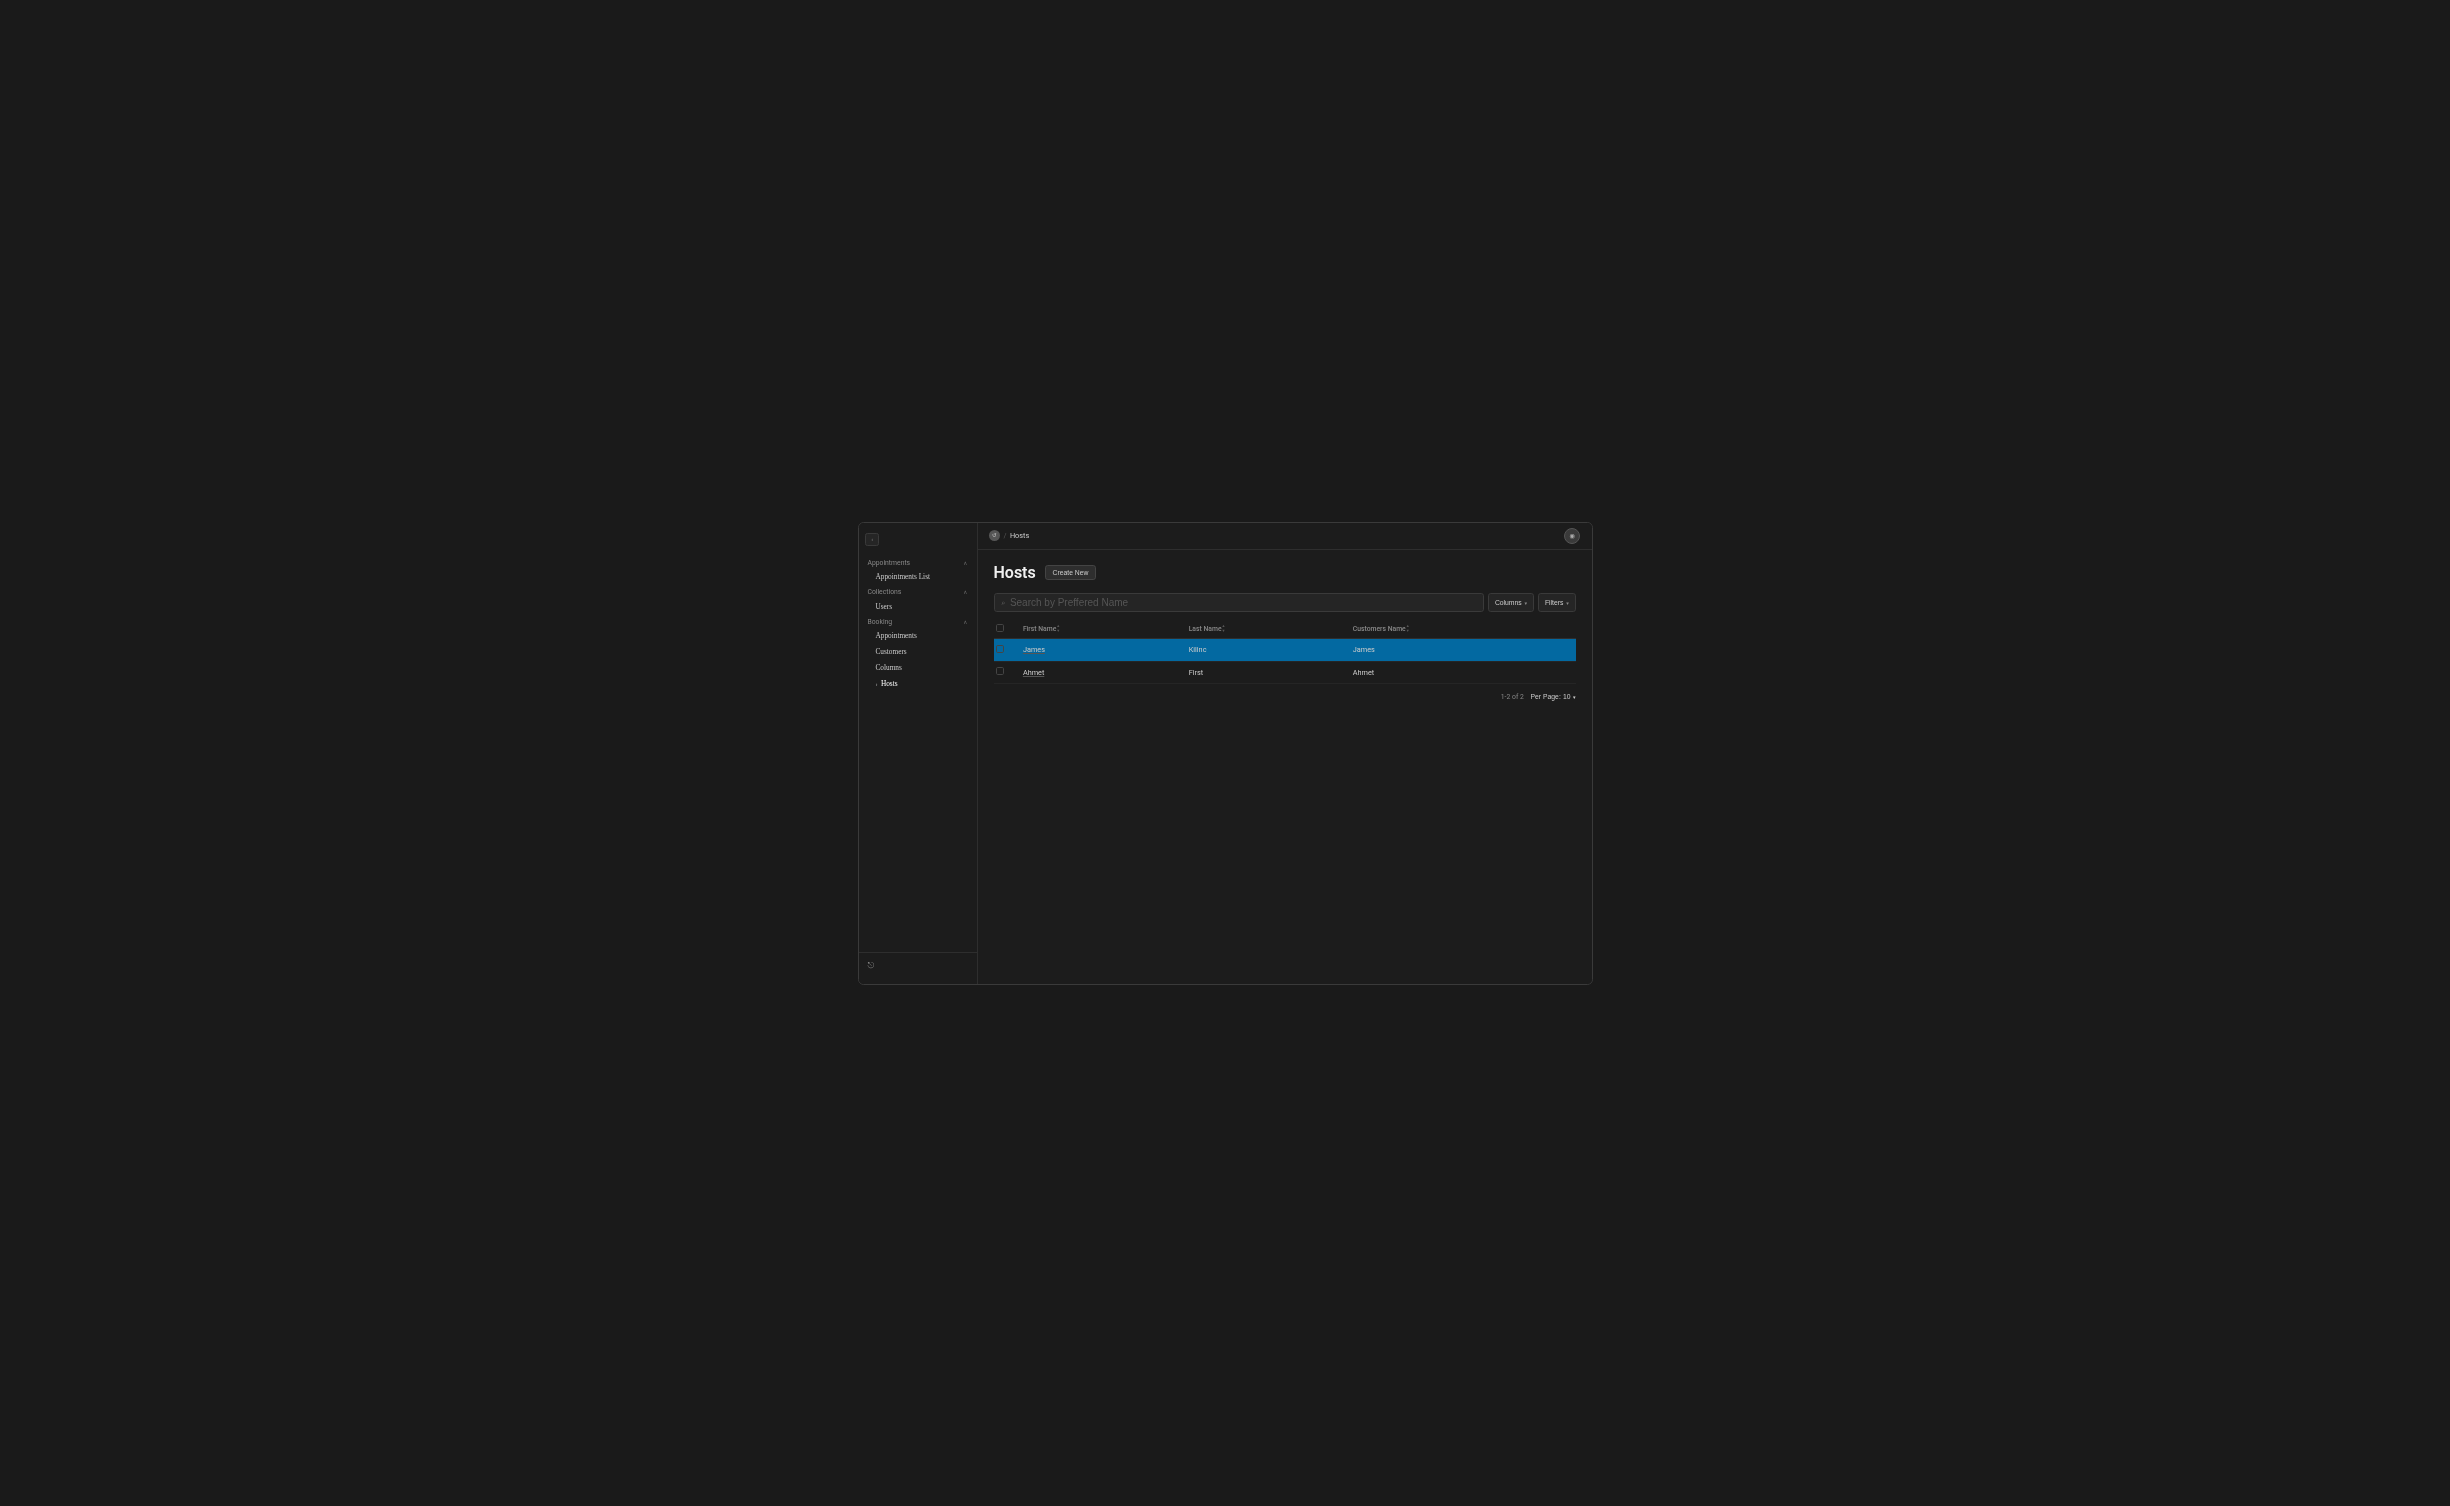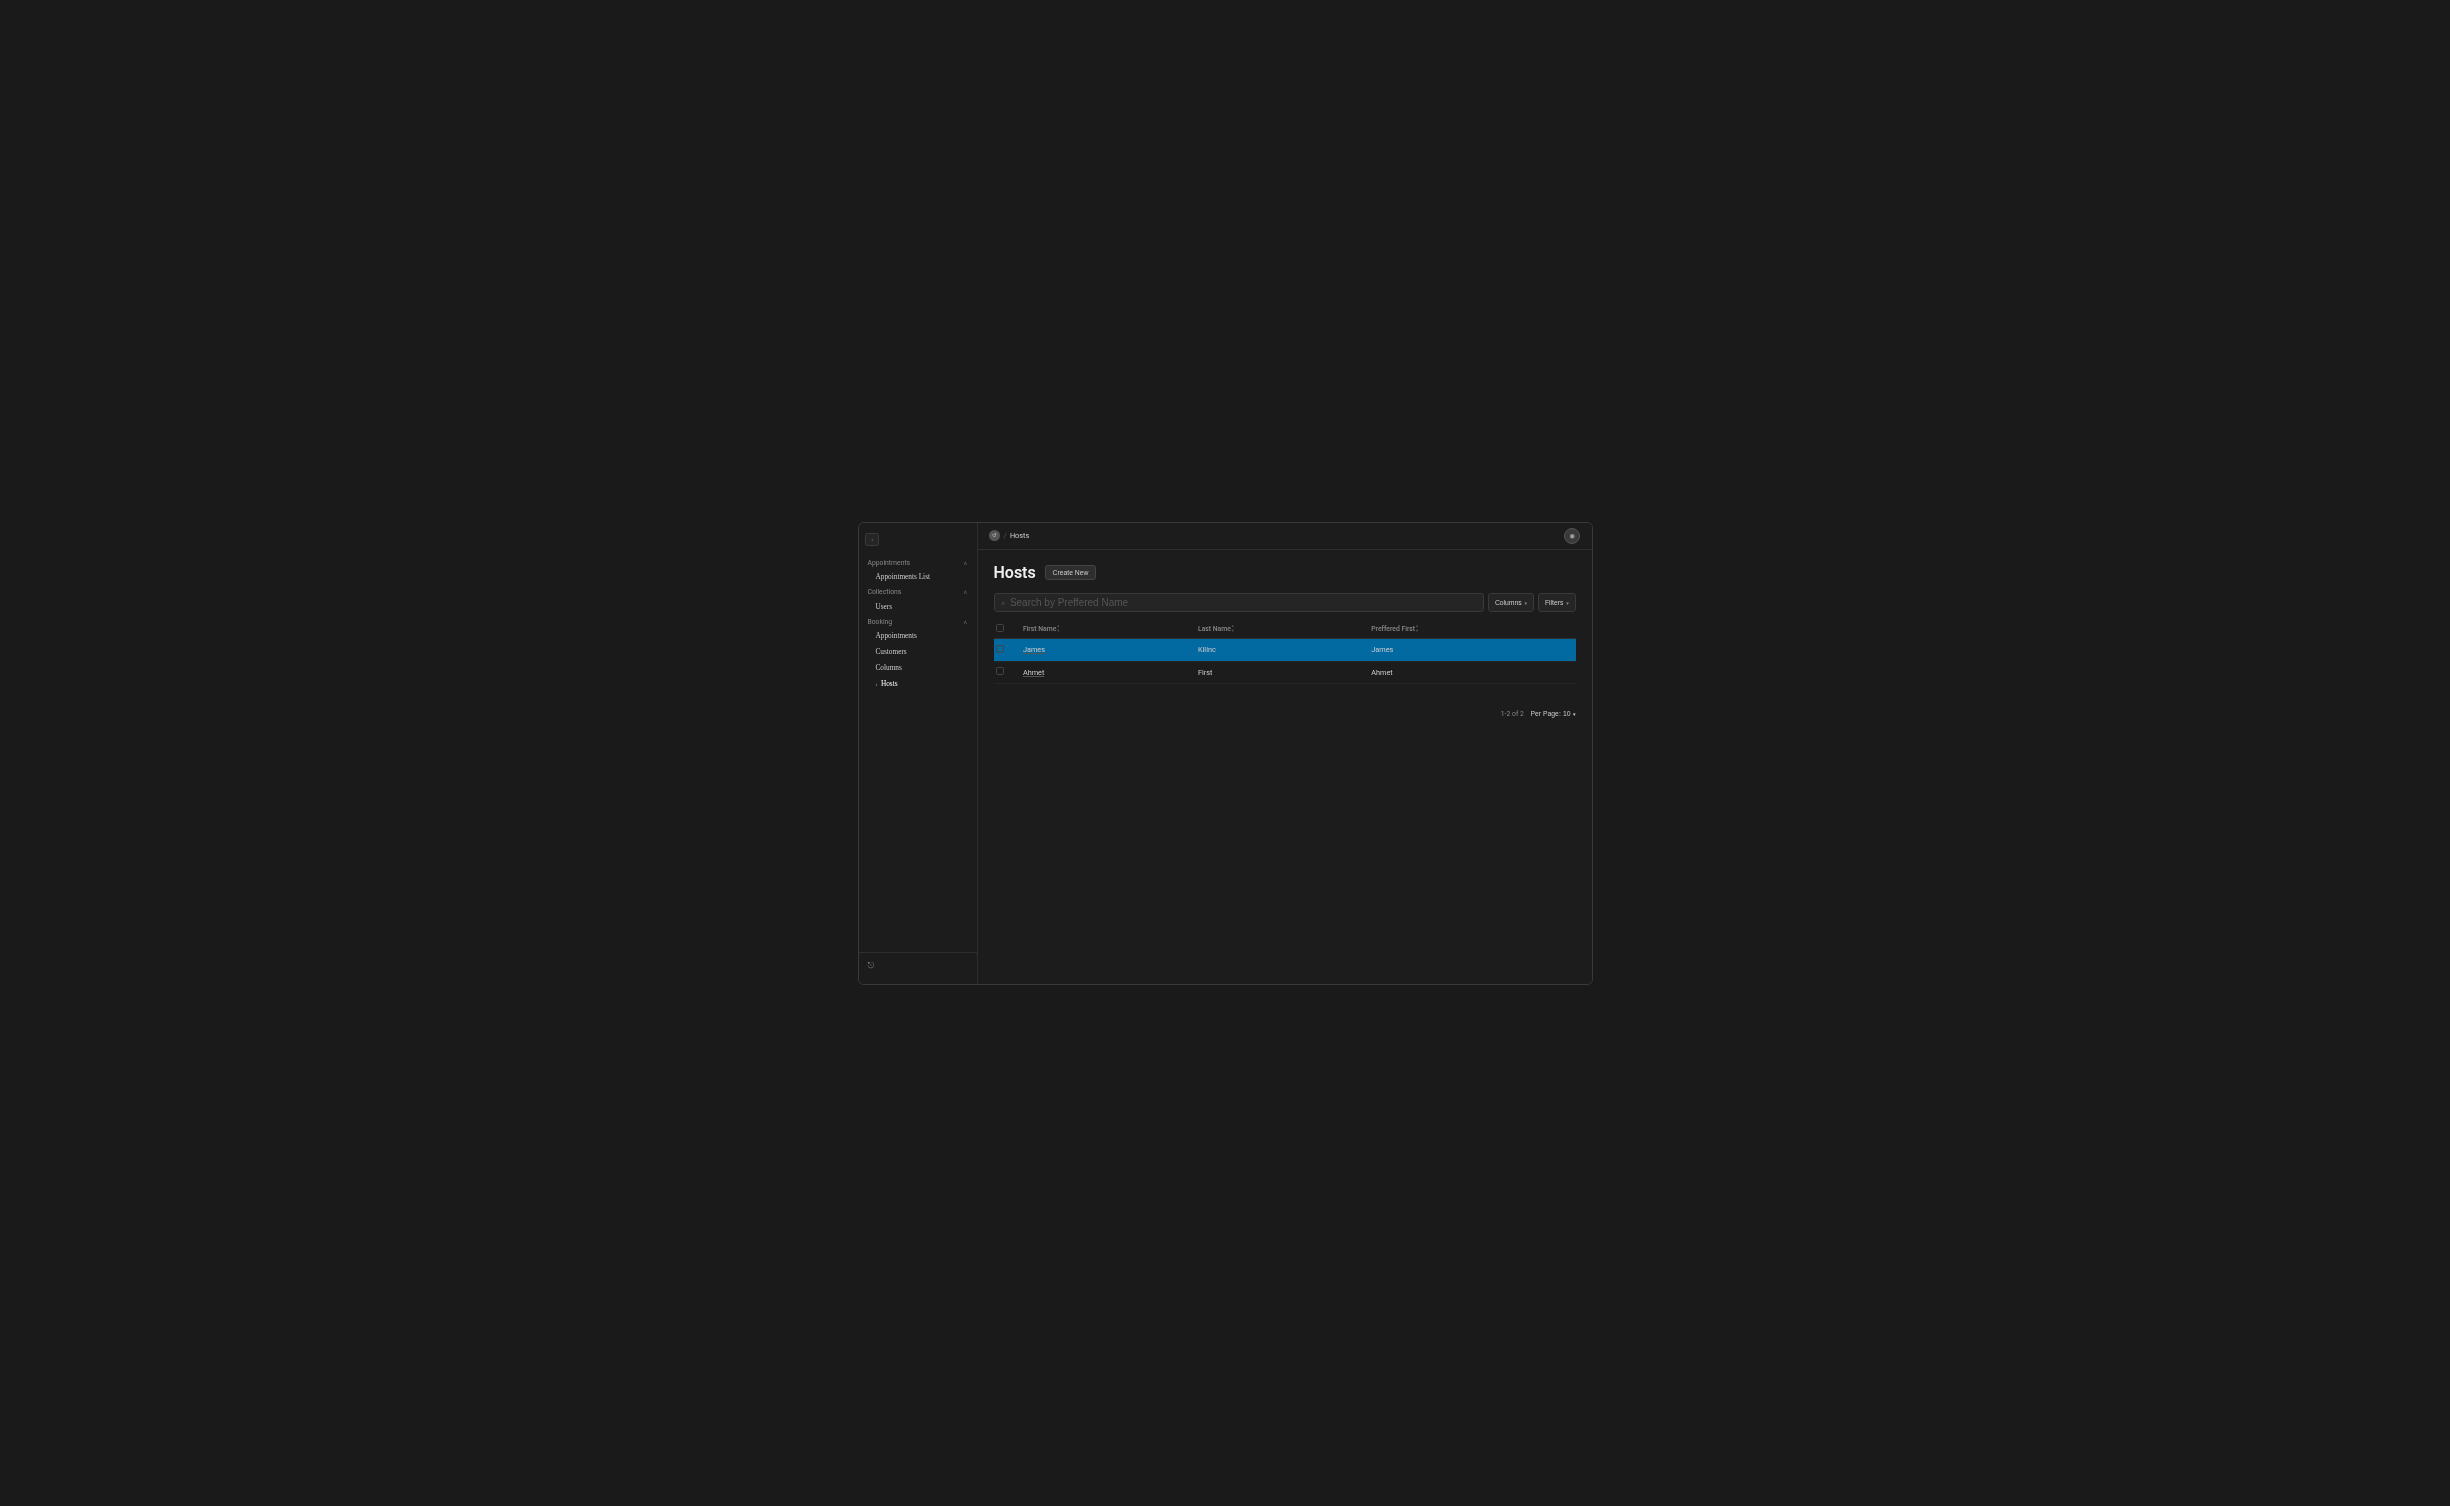--- a/index.html
+++ b/index.html
@@ -297,21 +297,21 @@
       text-underline-offset: 1.1px;
       text-decoration-color: #555;
       cursor: pointer;
     }
     
     .pagination-bar {
       display: flex;
       align-items: center;
       justify-content: flex-end;
       gap: 6.8px;
-      margin-top: 26px;
+      margin-top: 9px;
       font-size: 6.8px;
       color: #888;
     }
     .per-page-btn {
       display: flex;
       align-items: center;
       gap: 2.3px;
       background: transparent;
       border: none;
       color: #ccc;
@@ -431,21 +431,21 @@
                 <div class="col-header">
                   <span>Last Name</span>
                   <div class="sort-icons">
                     <span class="sort-icon">▲</span>
                     <span class="sort-icon">▼</span>
                   </div>
                 </div>
               </th>
               <th>
                 <div class="col-header">
-                  <span>Preffered First</span>
+                  <span>Customers Name</span>
                   <div class="sort-icons">
                     <span class="sort-icon">▲</span>
                     <span class="sort-icon">▼</span>
                   </div>
                 </div>
               </th>
             </tr>
           </thead>
           <tbody id="table-body">
           <tr class="highlighted">

